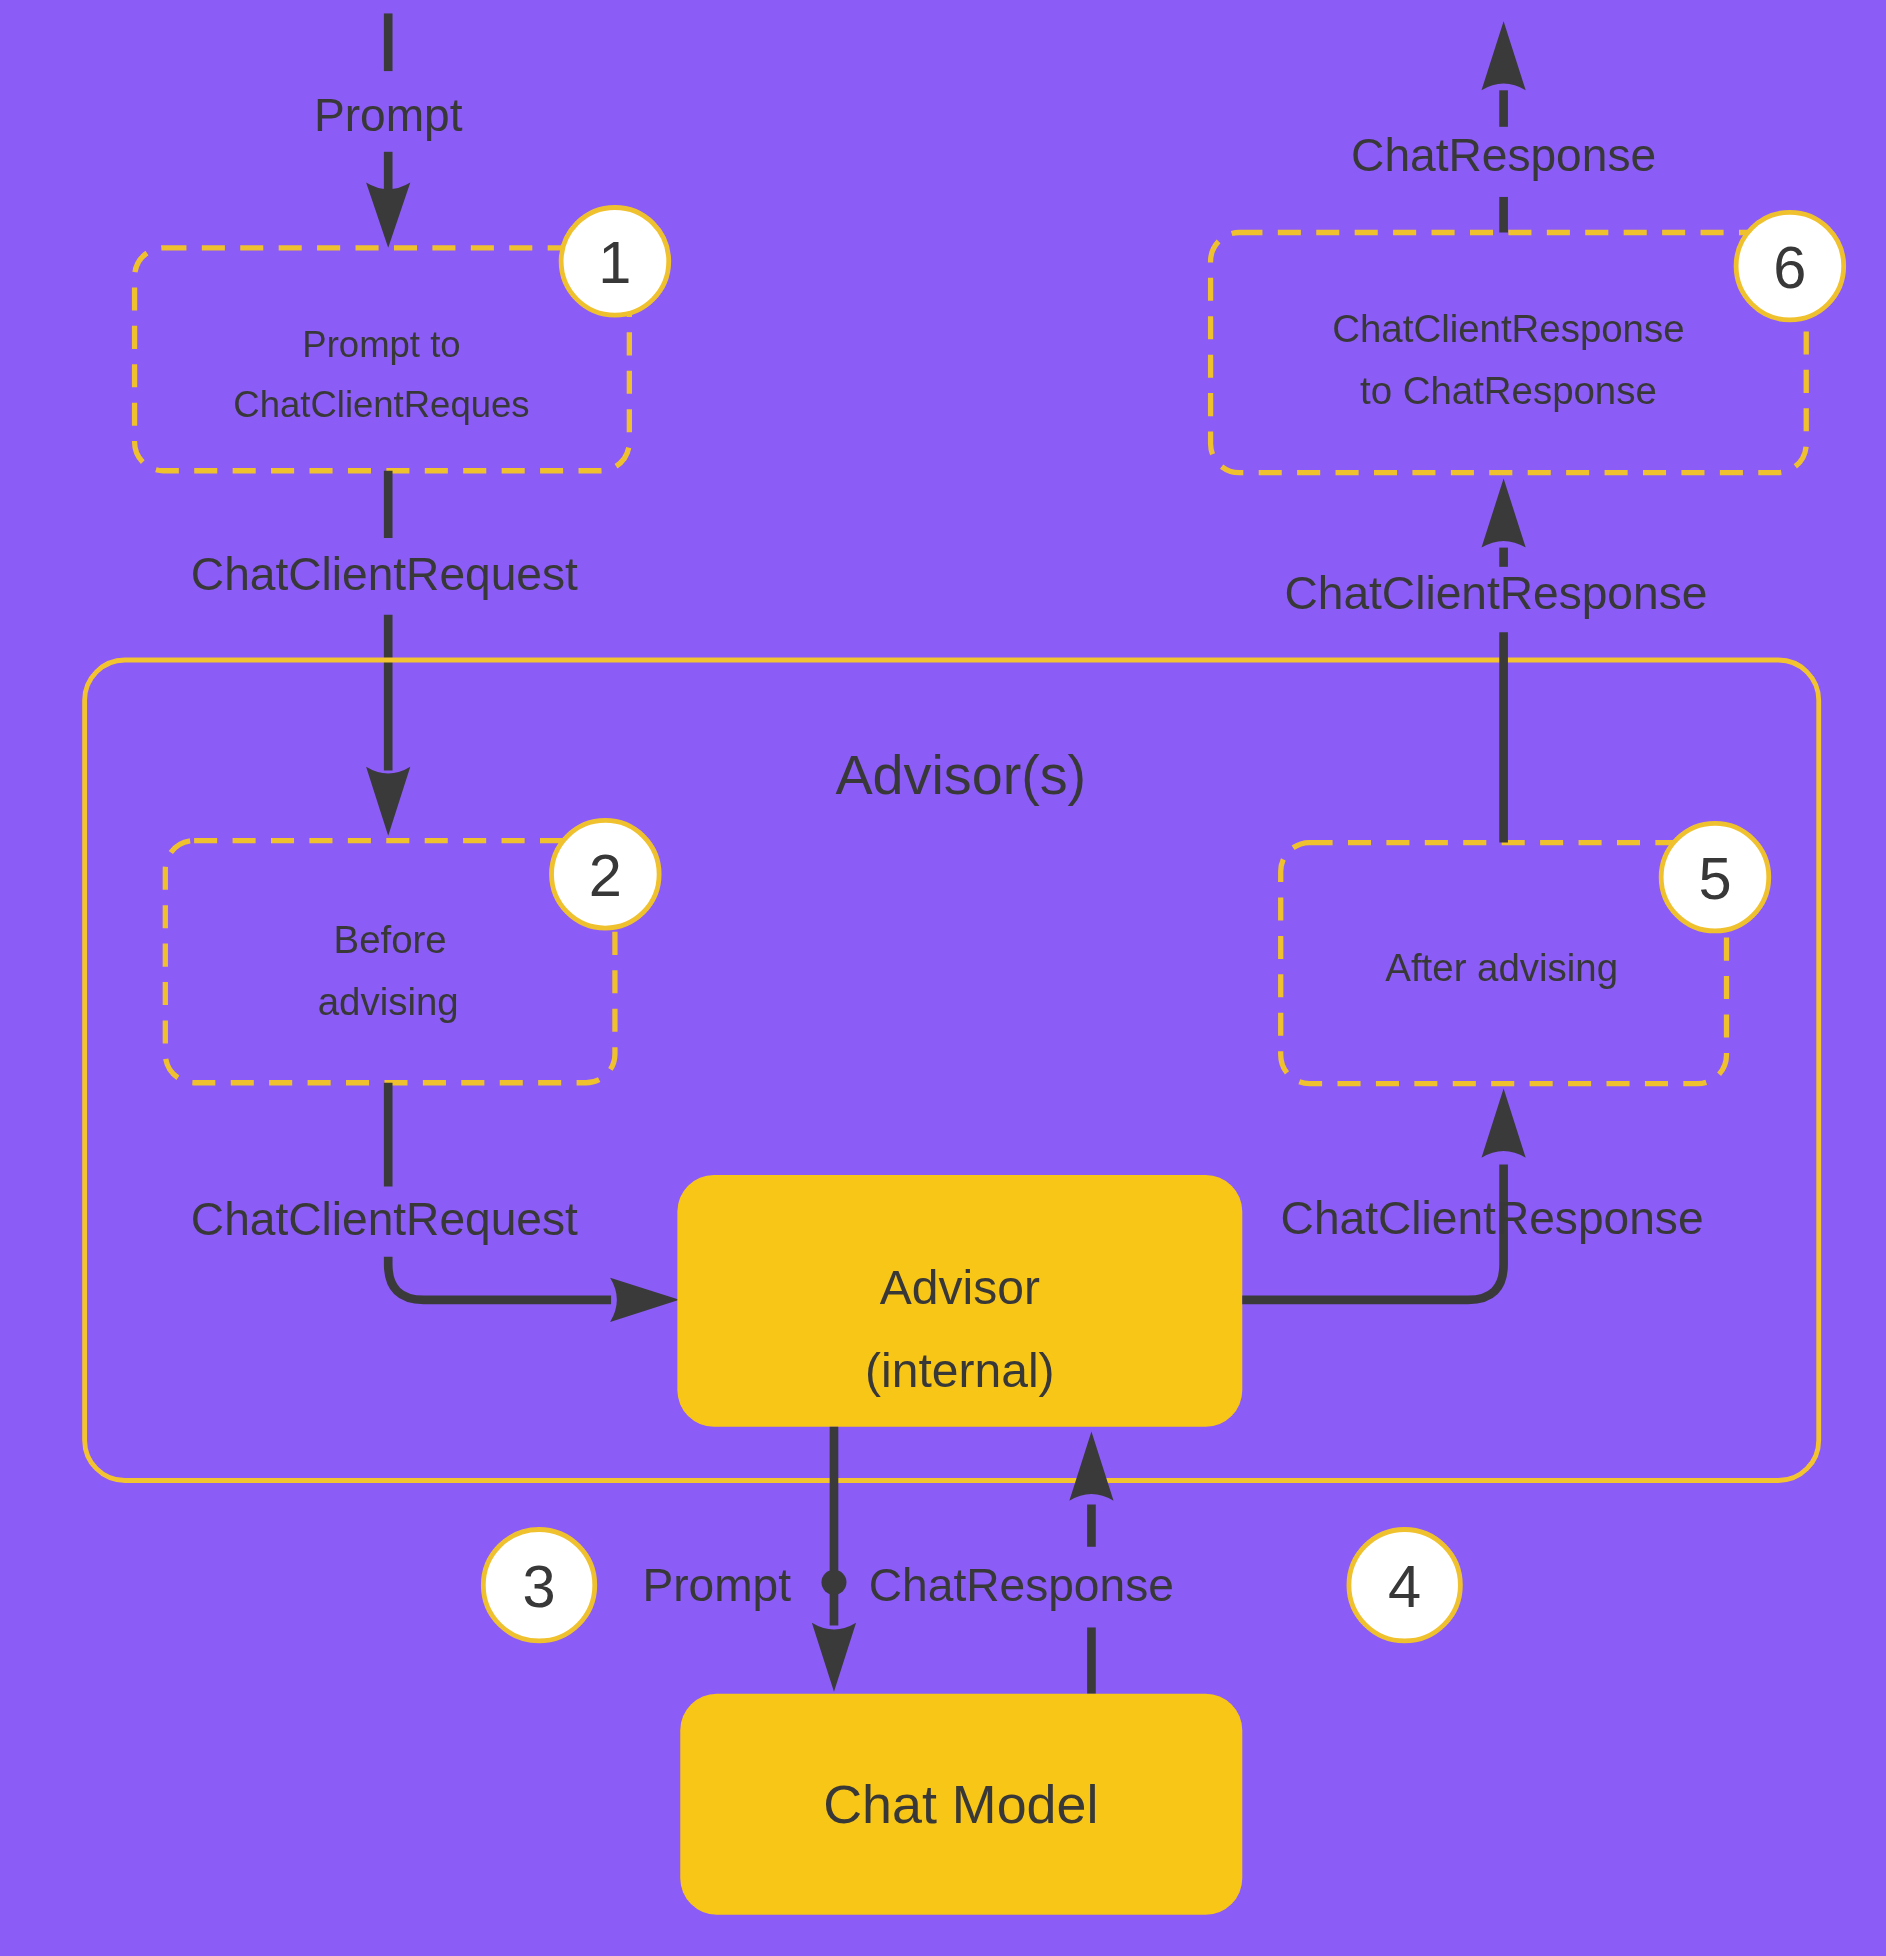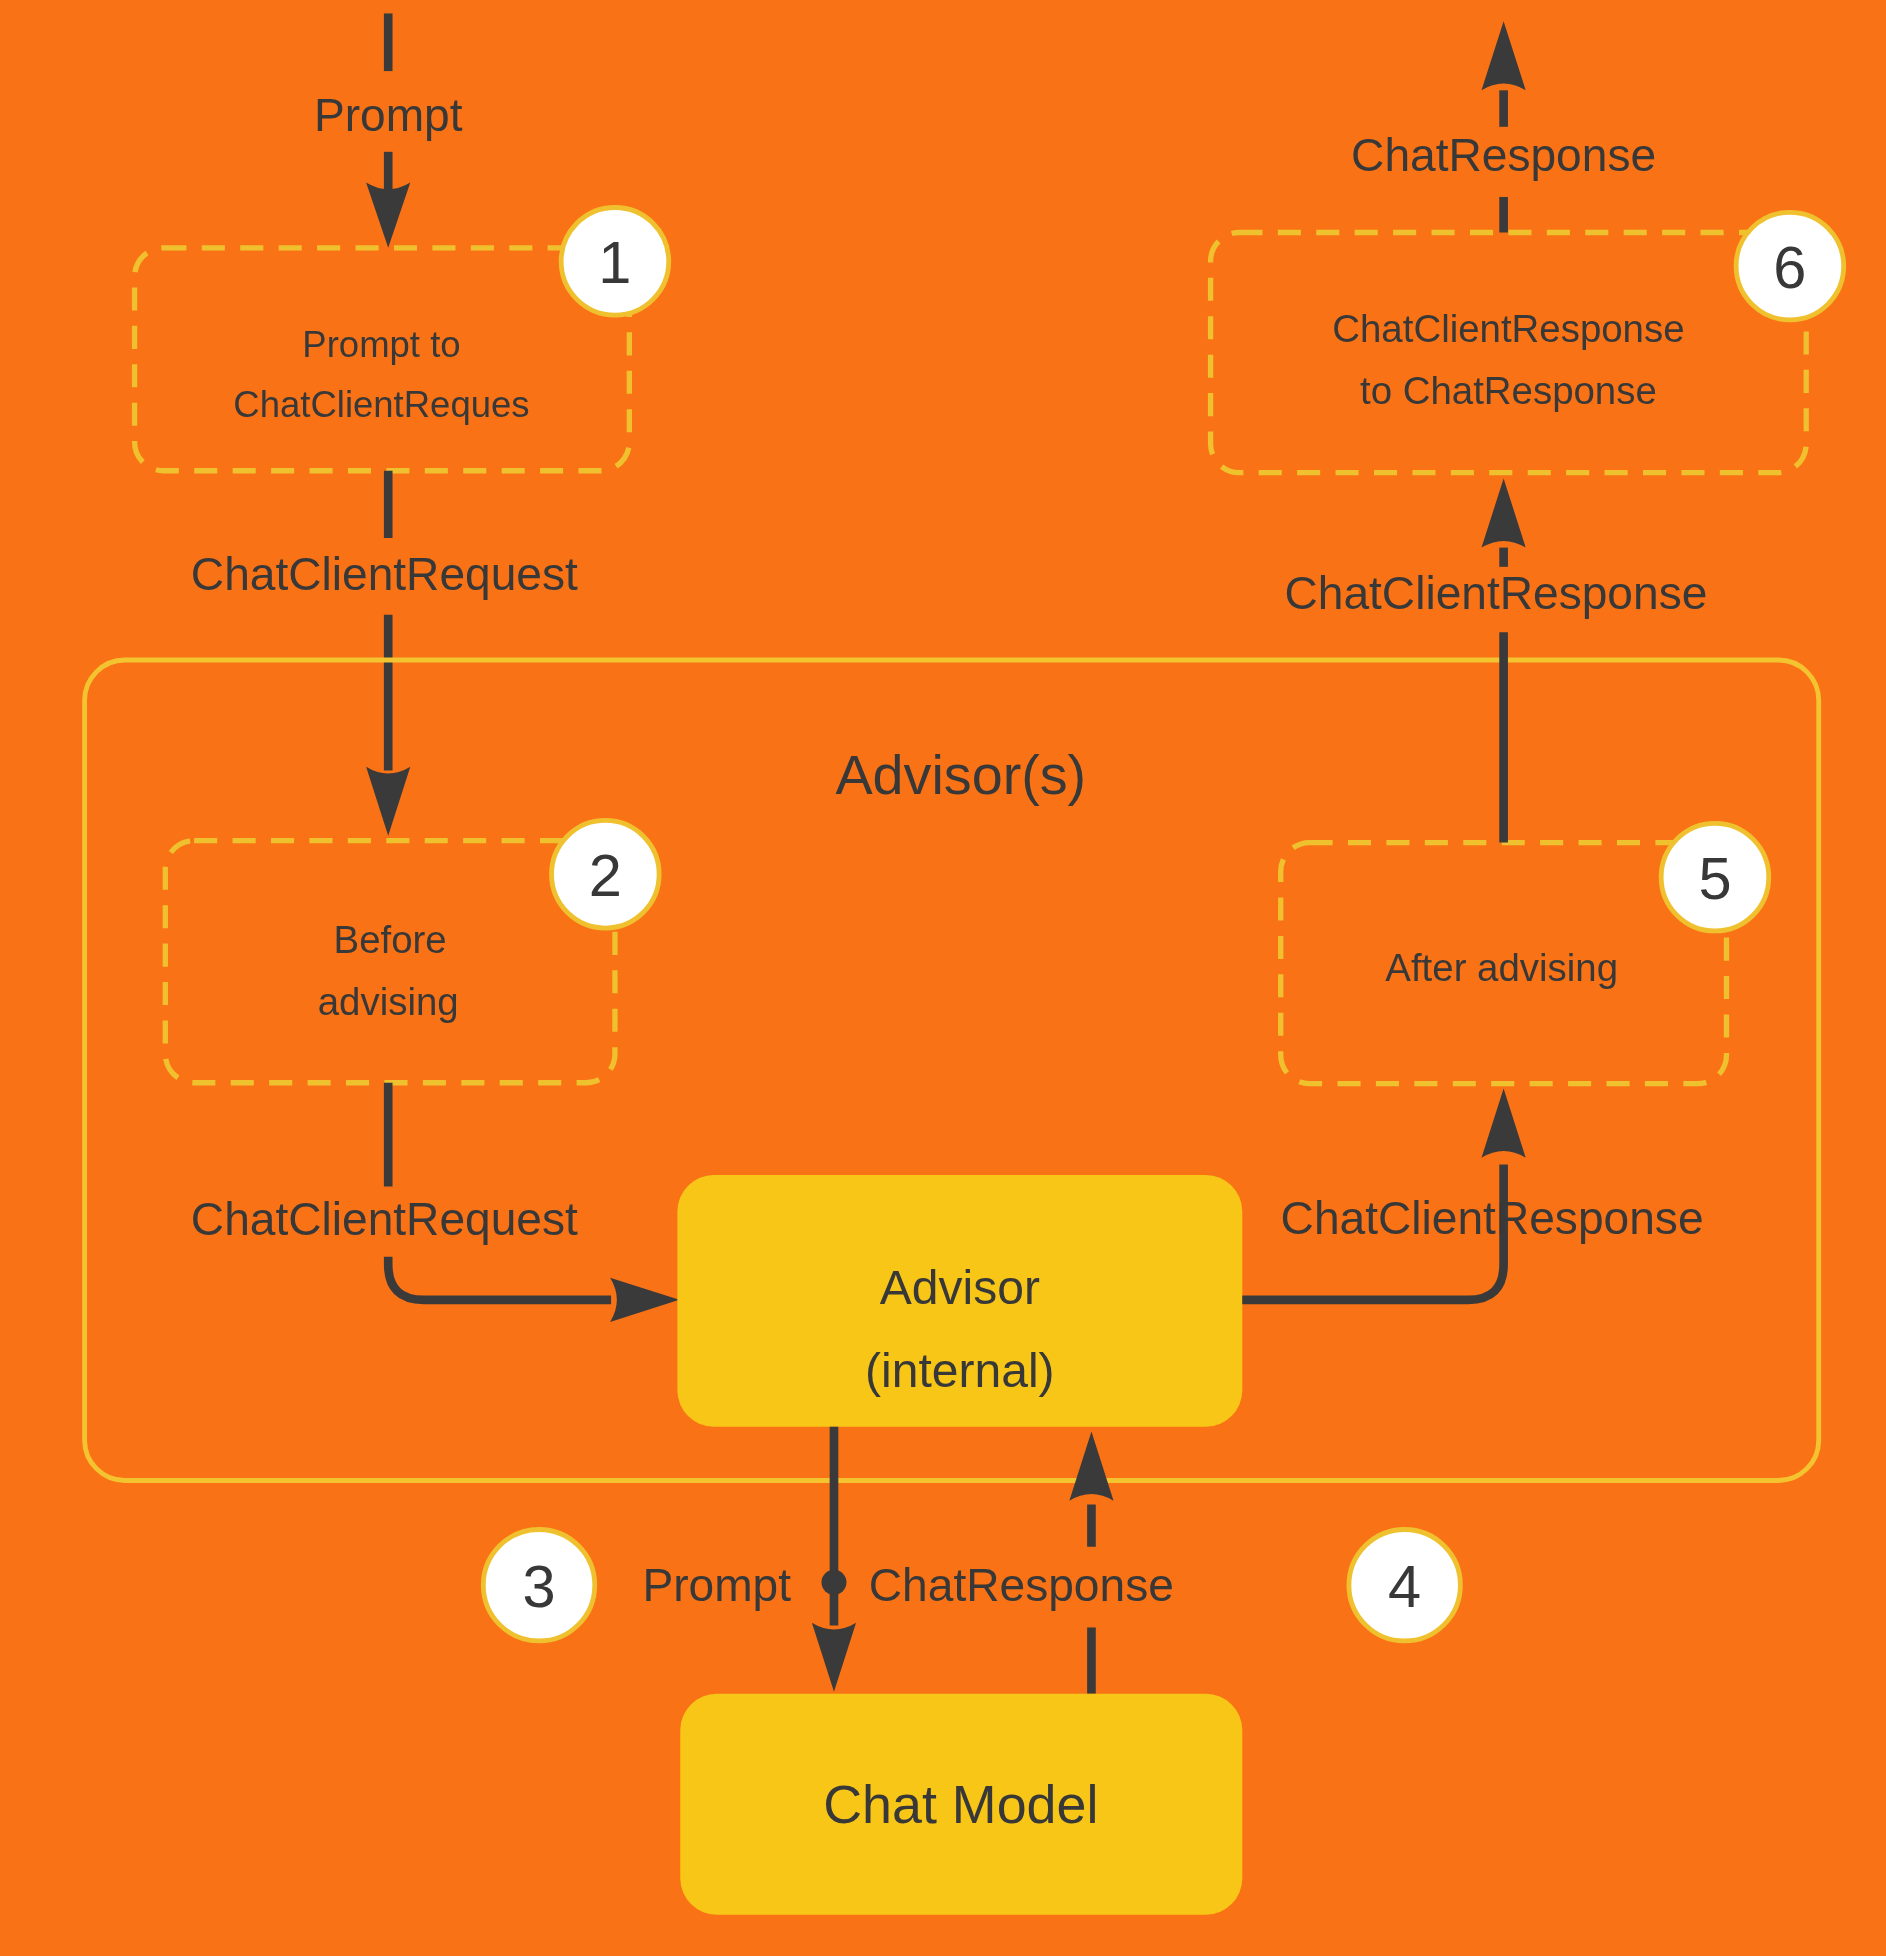--- a/index.html
+++ b/index.html
@@ -1,17 +1,17 @@
 <!DOCTYPE html>
 <html><head>
 <meta charset="utf-8">
 <style>
   html,body{margin:0;padding:0;background:#ffffff;}
   body{font-family:"Liberation Sans", sans-serif;}
-  .stage{position:relative;width:1887px;height:1957px;background:#f97316;overflow:hidden;text-align:center;}
+  .stage{position:relative;width:1887px;height:1957px;background:#8b5cf6;overflow:hidden;text-align:center;}
   svg{display:block;}
   
   .flow{stroke:#3a3a3a;stroke-width:9;fill:none;}
   .head{fill:#3a3a3a;stroke:none;}
   .dashed{stroke:#f0c12e;stroke-width:5.5;fill:none;stroke-dasharray:24 16;}
   .outline{stroke:#f4c430;stroke-width:5;fill:none;}
   .circ{stroke:#f0c12e;stroke-width:5;fill:#ffffff;}
   .solidbox{fill:#f8c617;stroke:none;}
   .dot{fill:#3a3a3a;}
   

